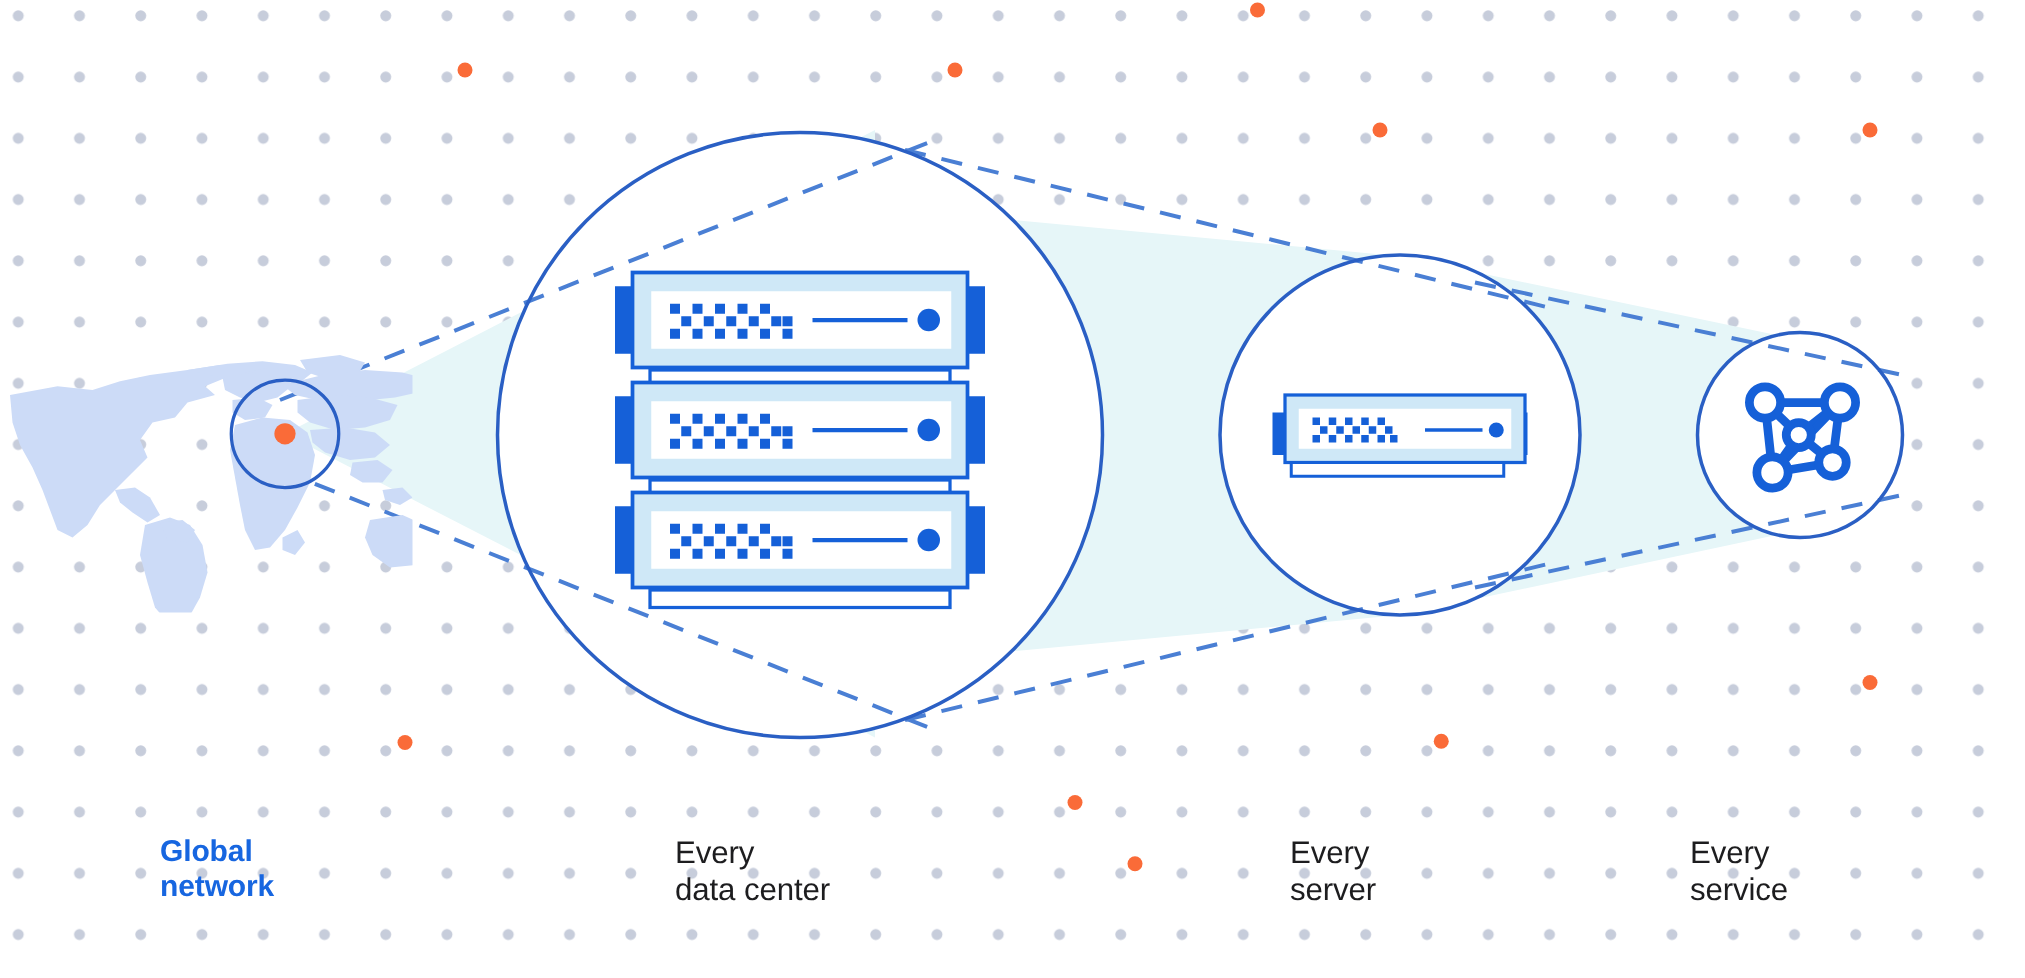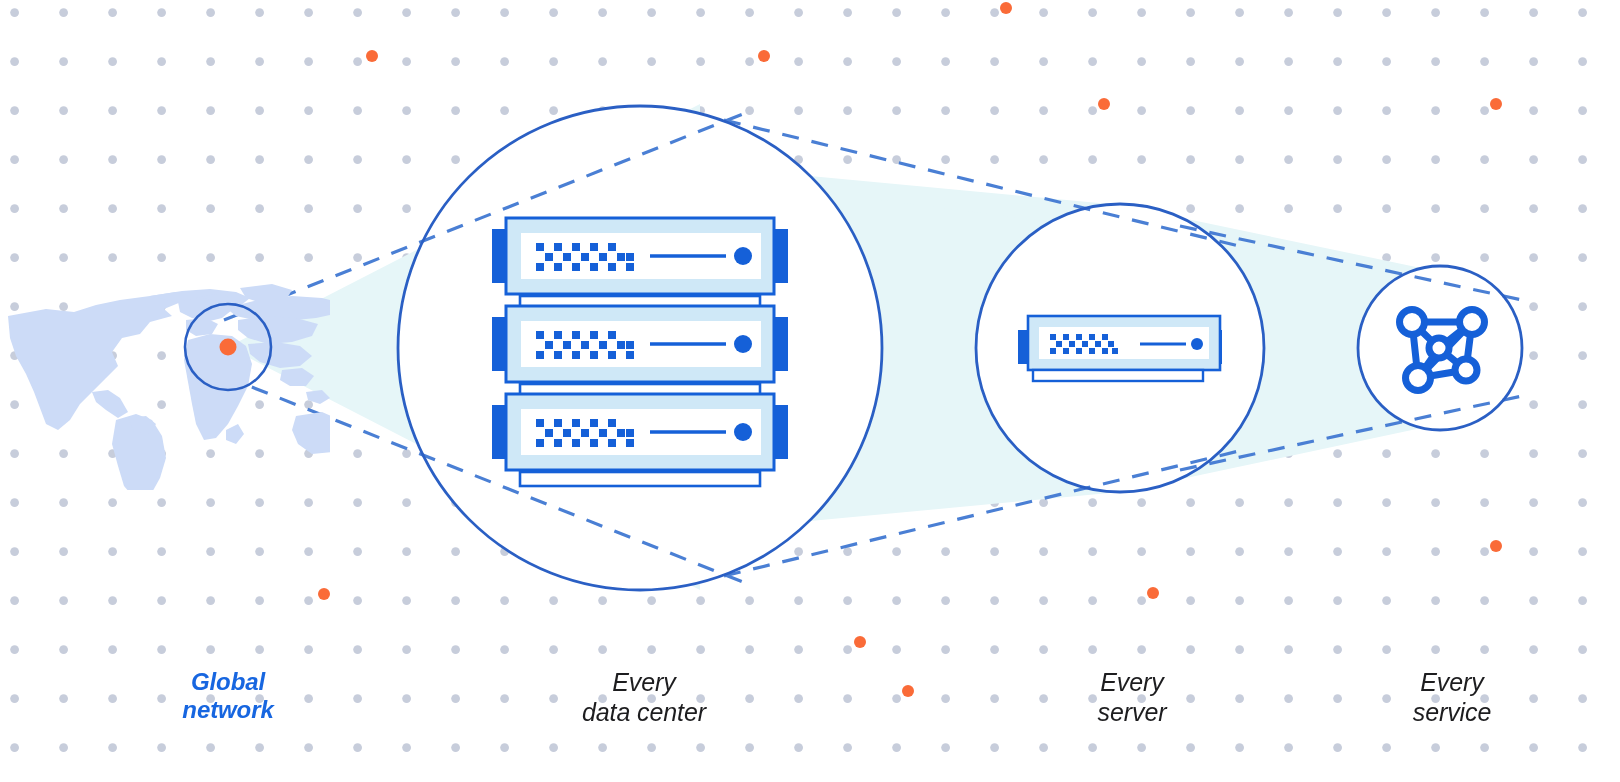--- a/index.html
+++ b/index.html
@@ -18,28 +18,27 @@
     background: #ffffff;
   }
   #scene {
     position: absolute;
     inset: 0;
     width: 1620px;
     height: 782px;
   }
   .label {
     position: absolute;
-    text-align: center;
+    text-align: left;
     font-size: 25px;
     line-height: 1.18;
     font-weight: 400;
     color: #1d1d1f;
     white-space: pre-line;
     letter-spacing: -0.1px;
-    font-style: italic;
   }
   .label.accent {
     color: #1766e0;
     font-weight: 700;
     font-size: 24px;
   }
   .label-l1 { left: 128px;  top: 668px; width: 200px; }
   .label-l2 { left: 540px;  top: 668px; width: 208px; }
   .label-l3 { left: 1032px; top: 668px; width: 200px; }
   .label-l4 { left: 1352px; top: 668px; width: 200px; }

